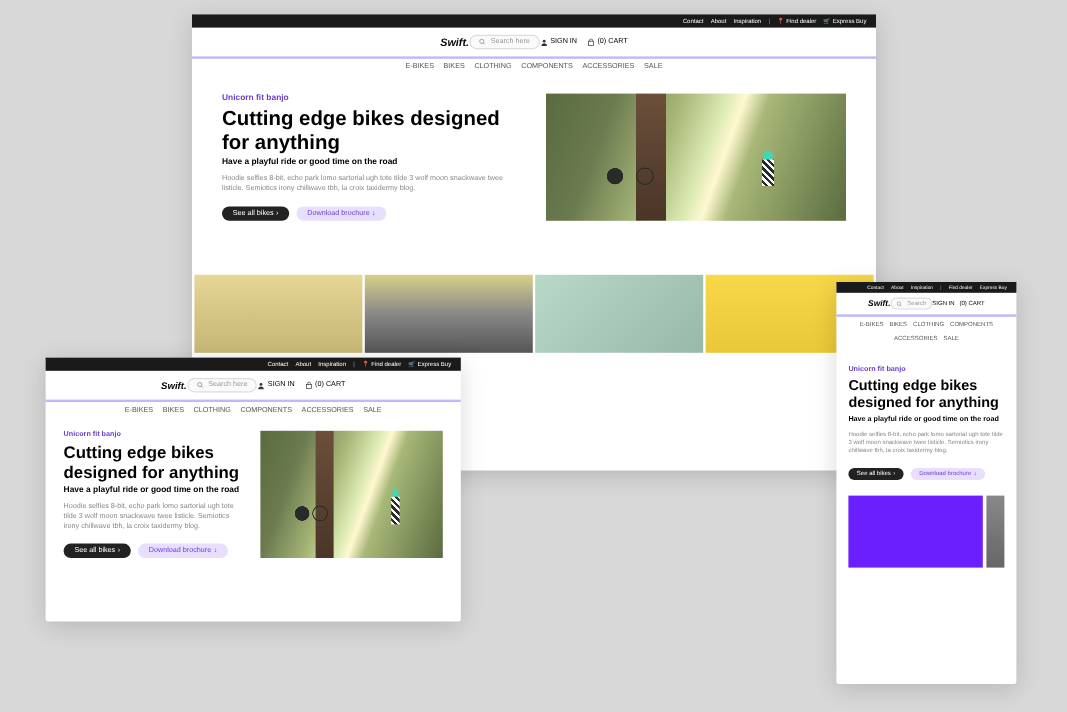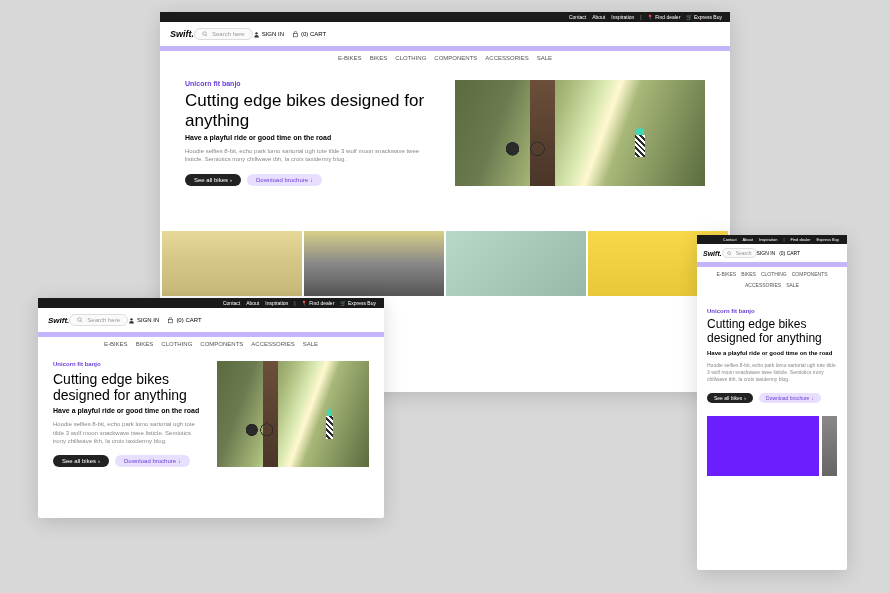--- a/index.html
+++ b/index.html
@@ -4,37 +4,37 @@
 <style>
 *{margin:0;padding:0;box-sizing:border-box;font-family:-apple-system,BlinkMacSystemFont,'Segoe UI',sans-serif}
 body{background:#d8d8d8;width:889px;height:593px;position:relative;overflow:hidden}
 .dev{position:absolute;background:#fff;box-shadow:0 4px 20px rgba(0,0,0,0.15);border-radius:2px}
 .dev-desktop{top:12px;left:160px;width:570px;height:380px}
 .dev-tablet{top:298px;left:38px;width:346px;height:220px}
 .dev-mobile{top:235px;left:697px;width:150px;height:335px}
 .topbar{background:#1a1a1a;color:#fff;display:flex;justify-content:flex-end;align-items:center;gap:6px;padding:2px 8px;font-size:5px}
 .topbar span{cursor:pointer}
 .topbar .sep{opacity:0.5}
-.header{display:flex;justify-content:flex-start;align-items:center;padding:6px 10px;border-bottom:5px solid #c4b5fd}
+.header{display:flex;justify-content:center;align-items:center;padding:6px 10px;border-bottom:2px solid #c4b5fd}
 .logo{font-style:italic;font-weight:600;font-size:8px}
 .dev-desktop .logo{font-size:9px}
 .search{display:flex;align-items:center;border:1px solid #ddd;border-radius:10px;padding:2px 7px;gap:4px;font-size:6px;color:#999;background:#fafafa}
 .search svg{width:6px;height:6px}
 .acct{display:flex;gap:8px;font-size:6px;align-items:center}
 .acct-item{display:flex;align-items:center;gap:2px;cursor:pointer}
 .navcat{display:flex;justify-content:center;gap:8px;font-size:6px;padding:4px 0;color:#555}
 .dev-mobile .navcat{flex-wrap:wrap;gap:5px;font-size:5px}
 .navcat span{cursor:pointer}
 .hero{display:flex;padding:15px 25px;gap:20px}
 .dev-tablet .hero{padding:10px 15px;gap:12px}
 .dev-mobile .hero{flex-direction:column-reverse;padding:8px 10px;gap:8px}
 .hero-txt{flex:1}
 .eyebrow{color:#6b3fd4;font-size:6px;font-weight:600;margin-bottom:4px}
 .dev-desktop .eyebrow{font-size:7px}
-.h1{font-size:14px;font-weight:400;line-height:1.15;margin-bottom:4px}
+.h1{font-size:14px;font-weight:700;line-height:1.15;margin-bottom:4px}
 .dev-desktop .h1{font-size:17px}
 .dev-mobile .h1{font-size:12px}
 .sub{font-size:7px;font-weight:600;margin-bottom:6px}
 .dev-mobile .sub{font-size:6px}
 .body{font-size:6px;color:#888;line-height:1.4;margin-bottom:10px}
 .dev-mobile .body{font-size:5px}
 .btns{display:flex;gap:6px}
 .btn-p{background:#222;color:#fff;border-radius:10px;padding:3px 9px;font-size:6px;cursor:pointer;display:inline-flex;align-items:center;gap:2px}
 .btn-s{background:#e8dfff;color:#6b3fd4;border-radius:10px;padding:3px 9px;font-size:6px;cursor:pointer;display:inline-flex;align-items:center;gap:2px}
 .dev-mobile .btn-p,.dev-mobile .btn-s{font-size:5px;padding:2px 7px}

